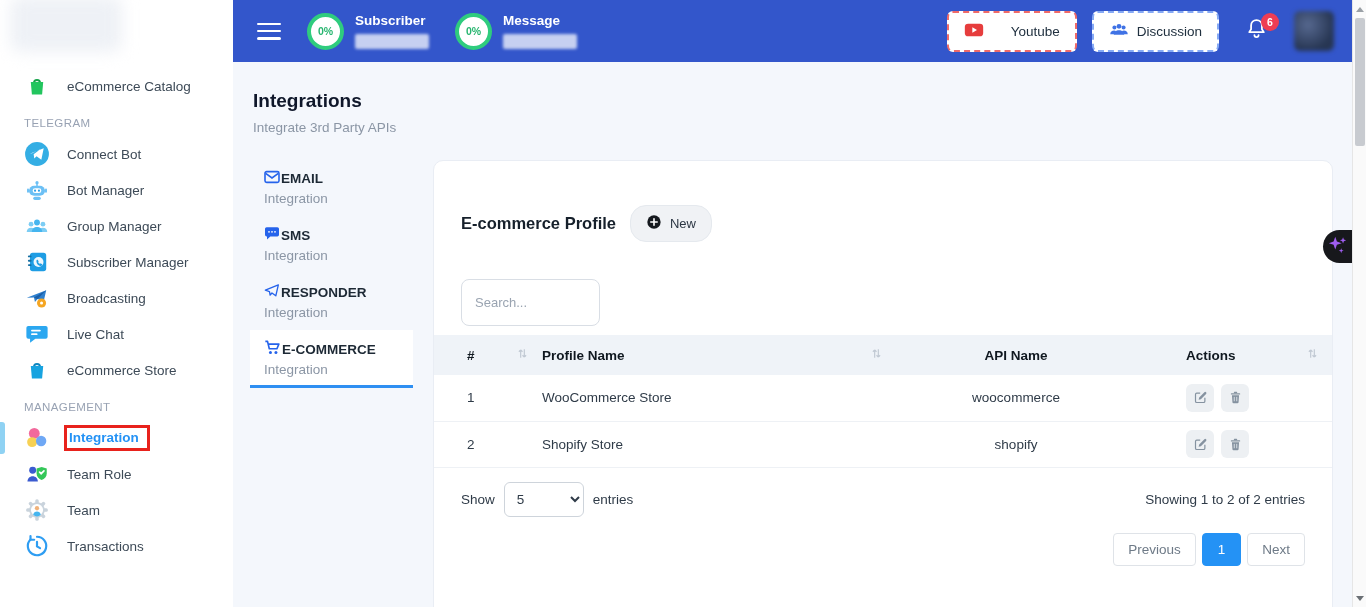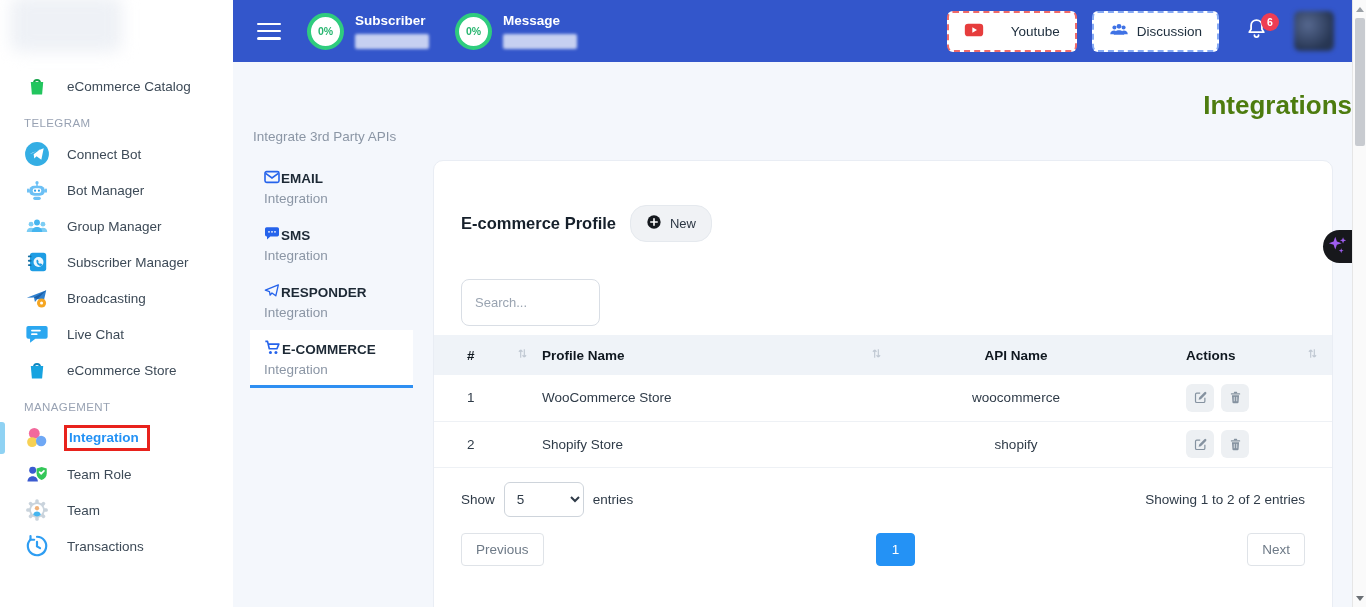--- a/index.html
+++ b/index.html
@@ -51,21 +51,21 @@
   .hbtn.youtube { border: 2px dashed #ef6a6a; gap: 27px; }
   .hbtn.discussion { border: 2px dashed #86aaf5; }
   .bell-wrap { position: relative; margin: 0 10px; cursor: pointer; }
   .badge { position: absolute; top: -3px; right: -10px; width: 18px; height: 18px; border-radius: 50%;
     background: #ee3d53; color: #fff; font-size: 10.5px; font-weight: 700;
     display: flex; align-items: center; justify-content: center; }
   .avatar { width: 40px; height: 40px; border-radius: 6px;
     background: radial-gradient(circle at 35% 35%, #56688f, #273653 70%); filter: blur(2px); cursor: pointer; }
   
   .main { position: absolute; left: 233px; top: 62px; right: 14px; bottom: 0; }
-  .pg-title { margin: 28px 0 0 20px; font-size: 26px; font-weight: 700; color: #4d7c0f; text-align: right; }
+  .pg-title { margin: 28px 0 0 20px; font-size: 19px; font-weight: 700; color: #0f172a; }
   .pg-sub { margin: 8px 0 0 20px; font-size: 13.5px; color: #8b96a5; }
   .subnav { position: absolute; left: 17px; top: 98px; width: 163px; }
   .sn-item { padding: 10px 0 10px 14px; cursor: pointer; }
   .sn-item.active { background: #fff; border-bottom: 3px solid #2e8ff2; padding-bottom: 8px; }
   .sn-title { display: flex; align-items: center; gap: 1px; font-weight: 700; font-size: 13.5px; color: #1d2935; }
   .sn-sub { margin-top: 4px; font-size: 13.5px; color: #8b96a5; }
   
   .card { position: absolute; left: 200px; top: 98px; right: 19px; bottom: -12px;
     background: #fff; border: 1px solid #e9edf4; border-radius: 10px; }
   .card-head { display: flex; align-items: center; gap: 14px; padding: 44px 27px 0; }
@@ -91,21 +91,21 @@
   td.c4d { padding-left: 50px; }
   .sort-ic { opacity: .85; }
   .act-btn { width: 28px; height: 28px; border: none; border-radius: 6px; background: #edf0f3;
     display: inline-flex; align-items: center; justify-content: center; margin-right: 7px; cursor: pointer; }
   .tfoot-row { display: flex; justify-content: space-between; align-items: center; padding: 14px 27px 0; }
   .show-group { display: flex; align-items: center; gap: 9px; font-size: 13.5px; color: #2f3b48; }
   .page-size { width: 80px; height: 35px; border: 1px solid #ced4db; border-radius: 6px;
     font-size: 13.5px; color: #2f3b48; padding: 0 8px; background: #fff;
     font-family: "Liberation Sans", sans-serif; }
   .showing-text { font-size: 13.5px; color: #2f3b48; }
-  .pager { display: flex; justify-content: space-between; gap: 16px; padding: 16px 27px 0; }
+  .pager { display: flex; justify-content: flex-end; gap: 6px; padding: 16px 27px 0; }
   .pg-btn { border: 1px solid #dfe3e8; background: #fff; color: #6e7a87; font-size: 13.5px;
     padding: 8px 14px; border-radius: 4px; cursor: pointer; font-family: "Liberation Sans", sans-serif; }
   .pg-btn.current { background: #2492f5; border-color: #2492f5; color: #fff; padding: 8px 15px; }
   
   .ai-float { position: absolute; right: 14px; top: 230px; width: 29px; height: 33px;
     background: #17181c; border-radius: 17px 0 0 17px; display: flex; align-items: center;
     justify-content: center; z-index: 50; cursor: pointer; }
 </style>
 </head>
 <body>

